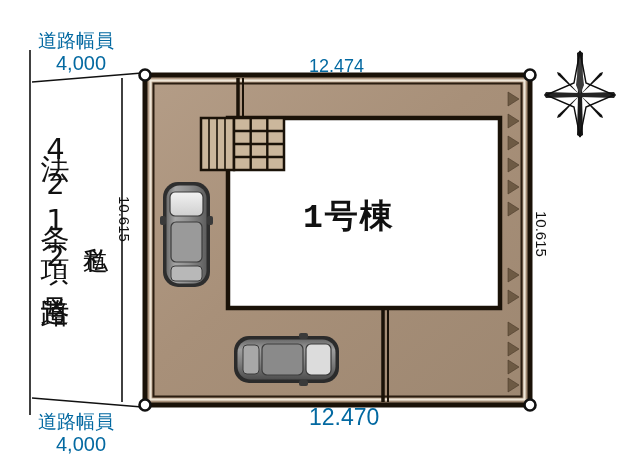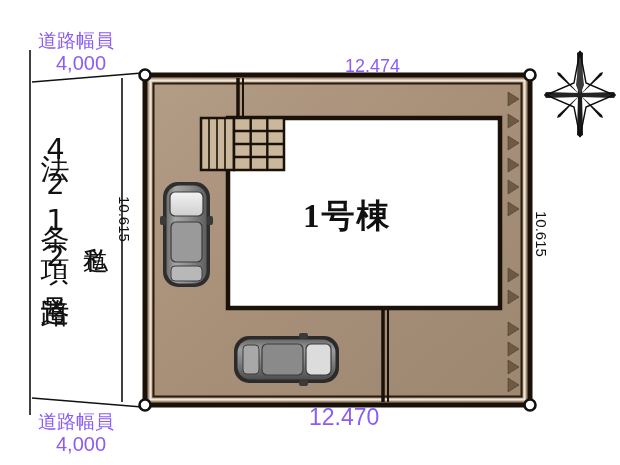--- a/index.html
+++ b/index.html
@@ -4,28 +4,28 @@
 <style>
   html,body{margin:0;padding:0;background:#ffffff;}
   body{
     width:620px;height:465px;
     font-family:"Liberation Sans","DejaVu Sans",sans-serif;
     color:#111;overflow:hidden;position:relative;
   }
   #plan{position:absolute;left:0;top:0;width:620px;height:465px;}
 
   
-  .lbl{position:absolute;white-space:pre;color:#8b5cf6;}
+  .lbl{position:absolute;white-space:pre;color:#0369a1;}
 
   .road-w-top{left:38px;top:28px;font-size:19px;letter-spacing:0px;}
   .road-n-top{left:56px;top:52px;font-size:20px;}
   .road-w-bot{left:38px;top:409px;font-size:19px;}
   .road-n-bot{left:56px;top:433px;font-size:20px;}
 
-  .dim-top{left:309px;top:56px;font-size:18px;margin-left:36px;}
+  .dim-top{left:309px;top:56px;font-size:18px;}
   .dim-bot{left:309px;top:404px;font-size:23px;}
 
   .dim-vert{
     position:absolute;font-size:15px;
     writing-mode:vertical-rl;text-orientation:mixed;
     letter-spacing:0px;color:#111;
   }
   .dim-left{left:116px;top:196px;}
   .dim-right{left:533px;top:211px;}
 
@@ -39,21 +39,21 @@
   .legal-sub{
     position:absolute;left:82px;top:228px;
     writing-mode:vertical-rl;text-orientation:upright;
     font-size:25px;line-height:1.04;letter-spacing:1px;
     font-family:"DejaVu Sans",sans-serif;
   }
 
   .bldg-label{
     position:absolute;left:303px;top:194px;
     font-size:33px;font-weight:700;letter-spacing:2px;
-    font-family:Liberation Serif, serif;
+    font-family:Liberation Mono, monospace;
   }
 </style>
 </head>
 <body>
 
 <svg id="plan" viewBox="0 0 620 465">
   <defs>
     <linearGradient id="siteGrad" x1="0" y1="0" x2="1" y2="1">
       <stop offset="0%" stop-color="#b49d87"></stop>
       <stop offset="45%" stop-color="#a89079"></stop>

